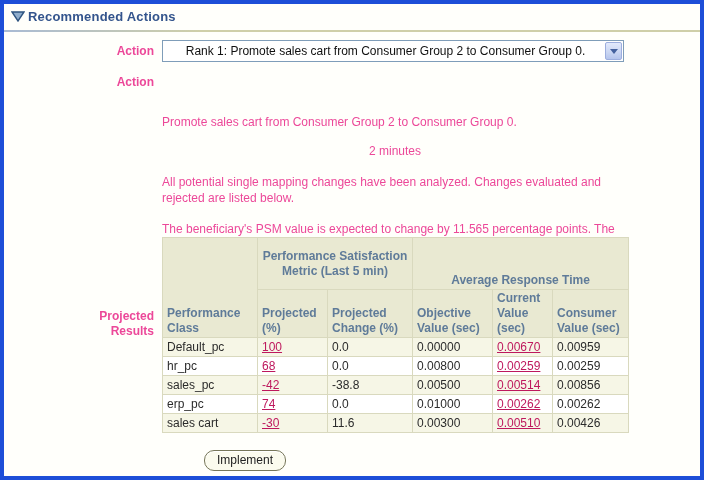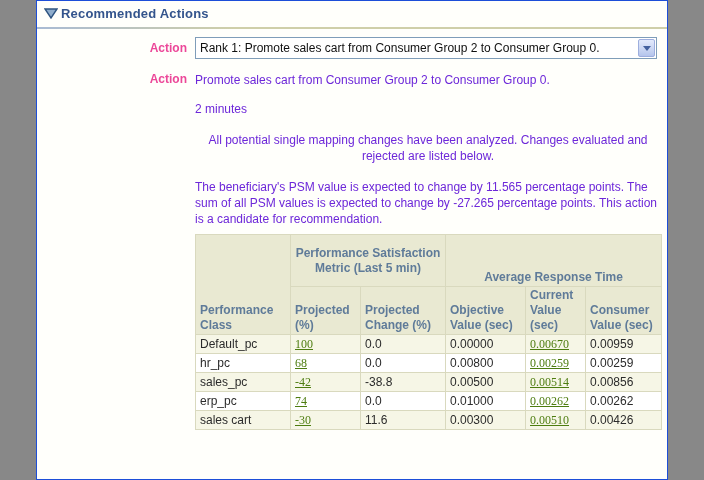--- a/index.html
+++ b/index.html
@@ -1,44 +1,44 @@
 <!DOCTYPE html>
 <html><head>
 <meta charset="utf-8">
 <style>
   html,body{margin:0;padding:0;background:#888;}
   *{box-sizing:border-box;}
   .page{
     position:relative;
-    width:632px;height:480px;
+    width:704px;height:480px;
     background:#fffffb;
-    border:1px solid #1d4ed8;
+    border:4px solid #1d4ed8;
     font-family:"Liberation Sans", sans-serif;
     font-size:12px;color:#1f1f1f;
     overflow:hidden;
     margin:0 auto;
   }
   
   .hdr{position:absolute;top:5px;left:7px;display:flex;align-items:center;gap:3px;}
   .hdr .tri{display:block;}
   .hdr .title{font-size:13px;font-weight:bold;color:#33548c;letter-spacing:.2px;}
   .rule{position:absolute;top:26px;left:0;width:704px;height:2px;
         background:linear-gradient(to right,#a9bbd4 0%,#bcc4bd 14%,#cfcfa9 28%,#cfcfa9 100%);}
   
   .lbl{position:absolute;left:8px;width:142px;text-align:right;
        font-weight:bold;color:#ec4899;line-height:15px;}
   .lbl.narrow{left:72px;width:78px;}
   
-  .val{position:absolute;left:158px;width:466px;line-height:16px;color:#6d28d9;}
+  .val{position:absolute;left:158px;width:466px;line-height:16px;color:#ec4899;margin-top:39px;}
   
   .select{
     position:absolute;left:158px;top:36px;width:462px;height:22px;
     background:#fff;border:1px solid #7f9db9;
     display:flex;align-items:center;
-    padding-left:4px;cursor:default;
+    padding-left:4px;cursor:default;text-align:center;
   }
   .select .sel-text{flex:1;white-space:nowrap;overflow:hidden;color:#101010;}
   .select .sel-btn{
     width:17px;height:18px;margin:1px;flex:none;
     background:linear-gradient(to bottom,#e3eafc 0%,#c9d5f2 60%,#b4c4ec 100%);
     border:1px solid #9daede;border-radius:2px;
     display:flex;align-items:center;justify-content:center;
   }
   .select .arrow{width:0;height:0;border-left:4px solid transparent;
     border-right:4px solid transparent;border-top:5px solid #44619e;}
@@ -54,21 +54,21 @@
     overflow:hidden;
   }
   .c0{width:95px;}.c1{width:70px;}.c2{width:85px;}.c3{width:80px;}.c4{width:60px;}.c5{width:76px;}
   th{background:#e9e9d2;color:#5f7b99;font-weight:bold;text-align:left;line-height:15px;margin-top:13px;}
   th.group{height:52px;text-align:center;vertical-align:middle;}
   th.group-bottom{vertical-align:bottom;padding-bottom:4px;}
   th.corner{vertical-align:bottom;}
   th.colhead{height:46px;vertical-align:bottom;padding-bottom:3px;}
   td{background:#fff;color:#2b2b2b;height:19px;line-height:15px;white-space:nowrap;}
   tr.band td{background:#f6f6e6;}
-  a.tlink{color:#4d7c0f;text-decoration:underline;cursor:pointer;font-family:Liberation Serif, serif;}
+  a.tlink{color:#be185d;text-decoration:underline;cursor:pointer;}
   
   .btn{
     position:absolute;left:200px;top:446px;height:21px;
     padding:1px 12px 2px 12px;
     background:#fbfbee;
     border:1px solid #77775a;border-radius:10px;
     font-family:"Liberation Sans", sans-serif;
     font-size:12px;color:#222;cursor:pointer;
     box-shadow:inset 0 1px 0 #ffffff;
   }
@@ -90,26 +90,27 @@
   <div class="select">
     <span class="sel-text">Rank 1: Promote sales cart from Consumer Group 2 to Consumer Group 0.</span>
     <span class="sel-btn">
       <span class="arrow"></span>
     </span>
   </div>
 
   <div class="lbl" style="top:71px;">Action</div>
   <div class="val" style="top:71px;">Promote sales cart from Consumer Group 2 to Consumer Group 0.</div>
 
-  <div class="val" style="top:100px;">2 minutes</div>
+  <div class="val" style="top:100px;text-align:center;">2 minutes</div>
 
-  <div class="val" style="top:131px;text-align:center;">All potential single mapping changes have been analyzed. Changes evaluated and rejected are listed below.</div>
+  <div class="val" style="top:131px;">All potential single mapping changes have been analyzed. Changes evaluated and rejected are listed below.</div>
 
   <div class="val" style="top:178px;">The beneficiary's PSM value is expected to change by 11.565 percentage points. The sum of all PSM values is expected to change by -27.265 percentage points. This action is a candidate for recommendation.</div>
 
+  <div class="lbl narrow" style="top:305px;">Projected Results</div>
 
   <table class="results">
     <colgroup>
       <col class="c0">
         <col class="c1">
         <col class="c2">
         <col class="c3">
         <col class="c4">
         <col class="c5">
     </colgroup>
@@ -163,14 +164,15 @@
       <td>sales cart</td>
       <td><a class="tlink">-30</a></td>
       <td>11.6</td>
       <td>0.00300</td>
       <td><a class="tlink">0.00510</a></td>
       <td>0.00426</td>
     </tr>
   </tbody>
     </table>
 
+  <button class="btn">Implement</button>
 
 </div>
 
 </body></html>

